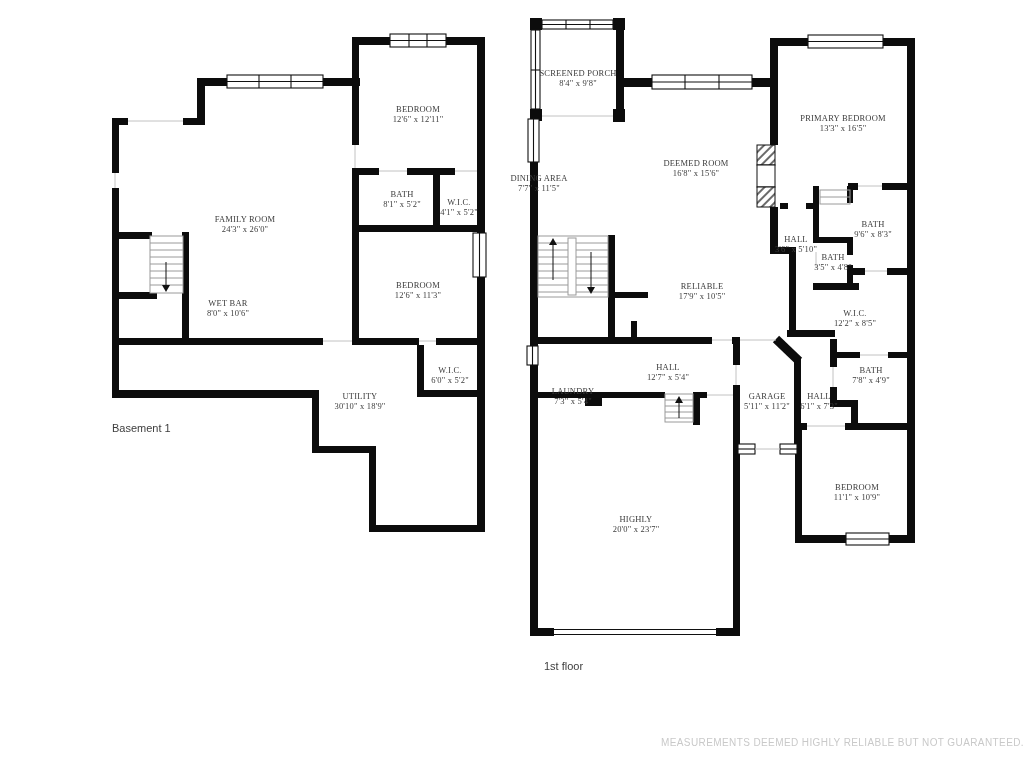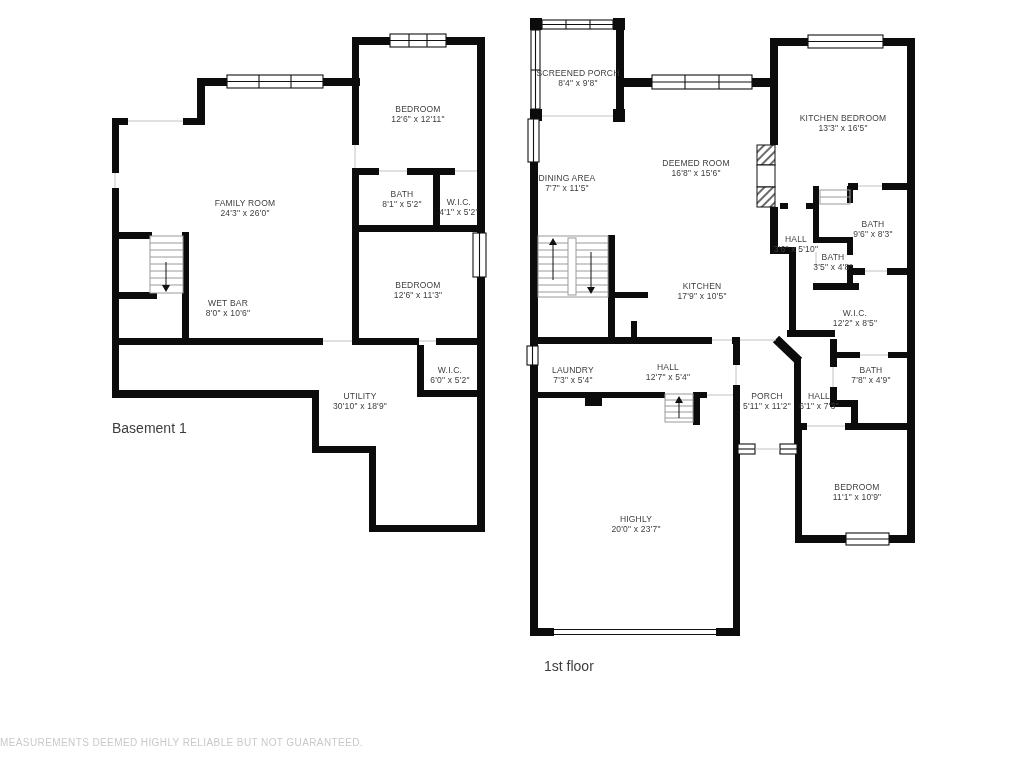--- a/index.html
+++ b/index.html
@@ -1,23 +1,23 @@
 <!DOCTYPE html>
 <html><head>
 <meta charset="utf-8">
 <style>
   html,body{margin:0;padding:0;background:#ffffff;}
   .canvas{position:relative;width:1024px;height:768px;background:#ffffff;overflow:hidden;
           font-family:"Liberation Sans",sans-serif;}
   .plan-svg{position:absolute;left:0;top:0;}
   .room{position:absolute;transform:translate(-50%,-50%);text-align:center;white-space:nowrap;
         color:#3d3d3d;font-size:8.5px;line-height:10px;letter-spacing:.2px;}
-  .room .rn,.room .rd{display:block;}
-  .floor-label{position:absolute;transform:translateY(-50%);color:#3d3d3d;font-size:14px;white-space:nowrap;}
-  .disclaimer{position:absolute;left:0;right:0;top:737px;text-align:left;color:#c9c9c9;
+  .room .rn,.room .rd{display:block;font-family:Liberation Serif, serif;}
+  .floor-label{position:absolute;transform:translateY(-50%);color:#3d3d3d;font-size:11px;white-space:nowrap;}
+  .disclaimer{position:absolute;left:0;right:0;top:737px;text-align:right;color:#c9c9c9;
               font-size:10px;letter-spacing:.4px;white-space:nowrap;}
 </style>
 </head>
 <body>
 
 <div class="canvas">
 
 <svg class="plan-svg" width="1024" height="768" viewBox="0 0 1024 768">
   <defs>
     <pattern id="hx" width="6" height="6" patternUnits="userSpaceOnUse" patternTransform="rotate(45)">
@@ -255,21 +255,21 @@
     <line x1="679" y1="400" x2="679" y2="418" stroke="#111" stroke-width="1"></line>
     <polygon points="679,396 675,403 683,403" fill="#111"></polygon>
   </g>
 
   <g stroke="#111" stroke-width="1.1">
     <line x1="554" y1="629.5" x2="716" y2="629.5"></line>
     <line x1="554" y1="634.5" x2="716" y2="634.5"></line>
   </g>
 </svg>
 
-<div class="room" style="left:245px;top:208px">
+<div class="room" style="left:245px;top:224px">
   <span class="rn">FAMILY ROOM</span>
   <span class="rd">24'3" x 26'0"</span>
 </div>
 <div class="room" style="left:418px;top:114px">
   <span class="rn">BEDROOM</span>
   <span class="rd">12'6" x 12'11"</span>
 </div>
 <div class="room" style="left:402px;top:199px">
   <span class="rn">BATH</span>
   <span class="rd">8'1" x 5'2"</span>
@@ -292,66 +292,66 @@
 </div>
 <div class="room" style="left:360px;top:401px">
   <span class="rn">UTILITY</span>
   <span class="rd">30'10" x 18'9"</span>
 </div>
 
 <div class="room" style="left:578px;top:78px">
   <span class="rn">SCREENED PORCH</span>
   <span class="rd">8'4" x 9'8"</span>
 </div>
-<div class="room" style="left:567px;top:183px">
+<div class="room" style="left:539px;top:183px">
   <span class="rn">DINING AREA</span>
   <span class="rd">7'7" x 11'5"</span>
 </div>
 <div class="room" style="left:696px;top:168px">
   <span class="rn">DEEMED ROOM</span>
   <span class="rd">16'8" x 15'6"</span>
 </div>
 <div class="room" style="left:843px;top:123px">
-  <span class="rn">KITCHEN BEDROOM</span>
+  <span class="rn">PRIMARY BEDROOM</span>
   <span class="rd">13'3" x 16'5"</span>
 </div>
 <div class="room" style="left:796px;top:244px">
   <span class="rn">HALL</span>
   <span class="rd">3'6" x 5'10"</span>
 </div>
 <div class="room" style="left:873px;top:229px">
   <span class="rn">BATH</span>
   <span class="rd">9'6" x 8'3"</span>
 </div>
 <div class="room" style="left:833px;top:262px">
   <span class="rn">BATH</span>
   <span class="rd">3'5" x 4'8"</span>
 </div>
 <div class="room" style="left:702px;top:291px">
-  <span class="rn">KITCHEN</span>
+  <span class="rn">RELIABLE</span>
   <span class="rd">17'9" x 10'5"</span>
 </div>
 <div class="room" style="left:855px;top:318px">
   <span class="rn">W.I.C.</span>
   <span class="rd">12'2" x 8'5"</span>
 </div>
 <div class="room" style="left:871px;top:375px">
   <span class="rn">BATH</span>
   <span class="rd">7'8" x 4'9"</span>
 </div>
-<div class="room" style="left:573px;top:375px">
+<div class="room" style="left:573px;top:396px">
   <span class="rn">LAUNDRY</span>
   <span class="rd">7'3" x 5'4"</span>
 </div>
 <div class="room" style="left:668px;top:372px">
   <span class="rn">HALL</span>
   <span class="rd">12'7" x 5'4"</span>
 </div>
 <div class="room" style="left:767px;top:401px">
-  <span class="rn">PORCH</span>
+  <span class="rn">GARAGE</span>
   <span class="rd">5'11" x 11'2"</span>
 </div>
 <div class="room" style="left:819px;top:401px">
   <span class="rn">HALL</span>
   <span class="rd">6'1" x 7'3"</span>
 </div>
 <div class="room" style="left:857px;top:492px">
   <span class="rn">BEDROOM</span>
   <span class="rd">11'1" x 10'9"</span>
 </div>

